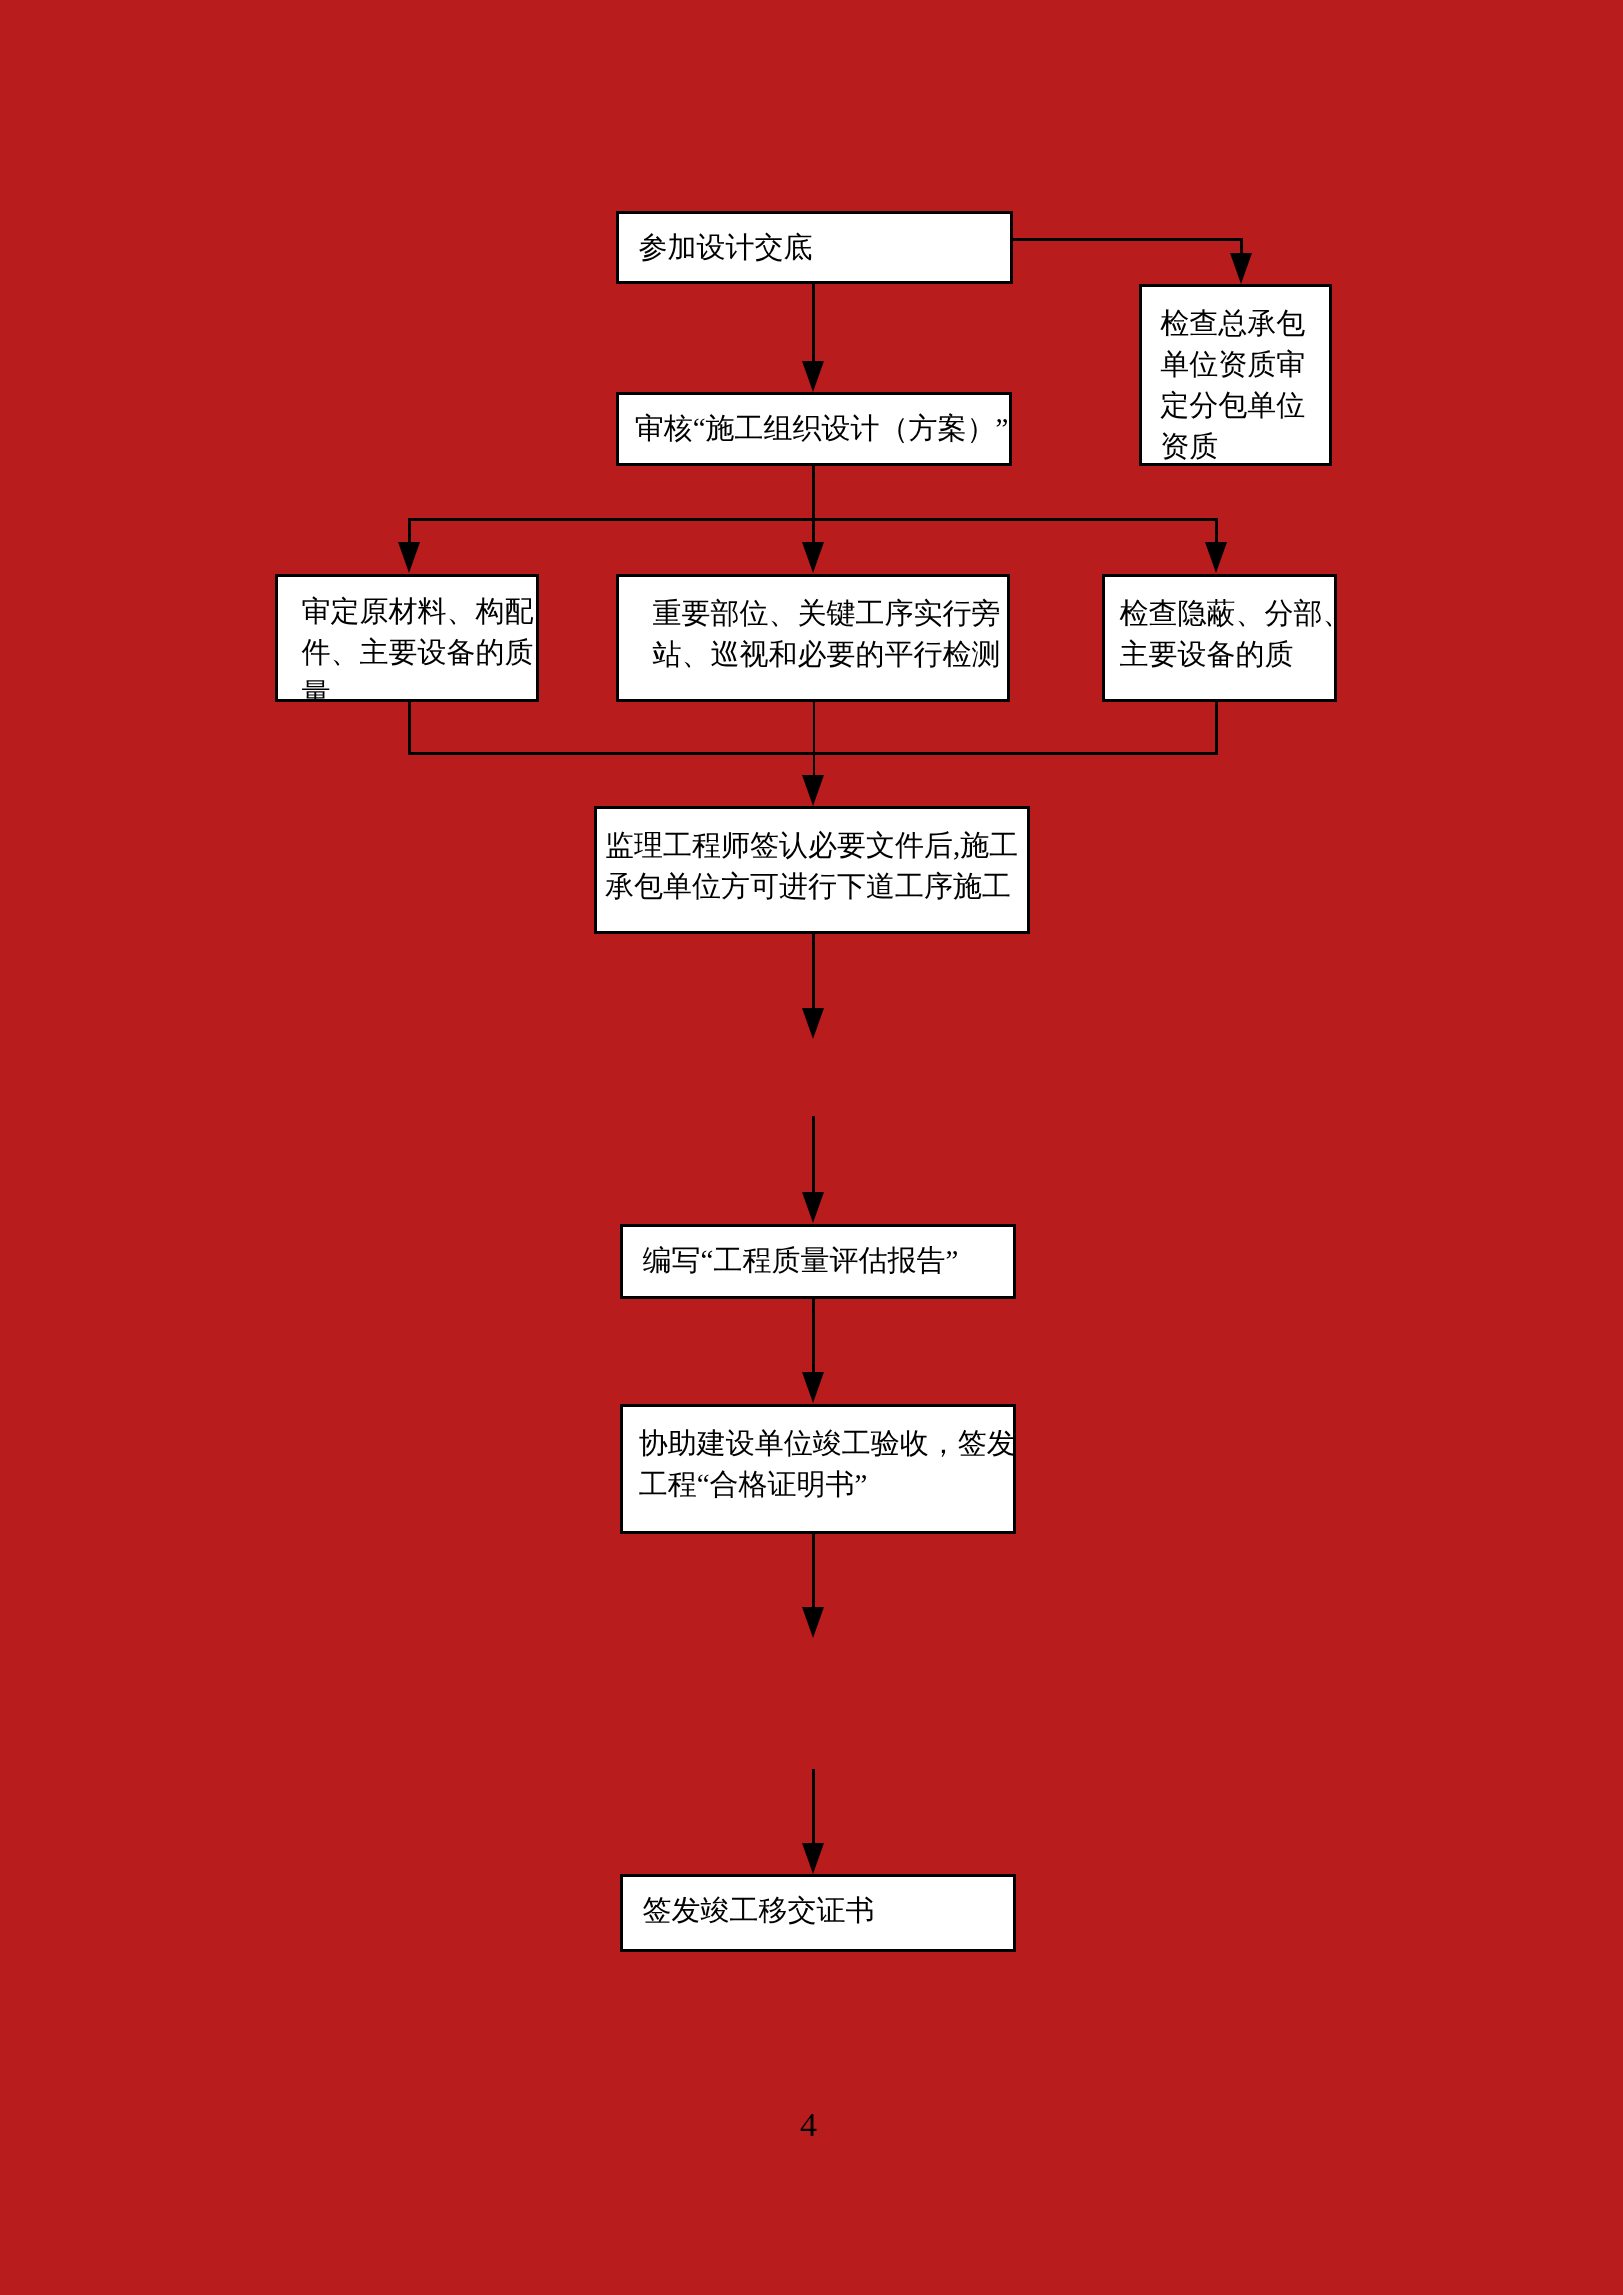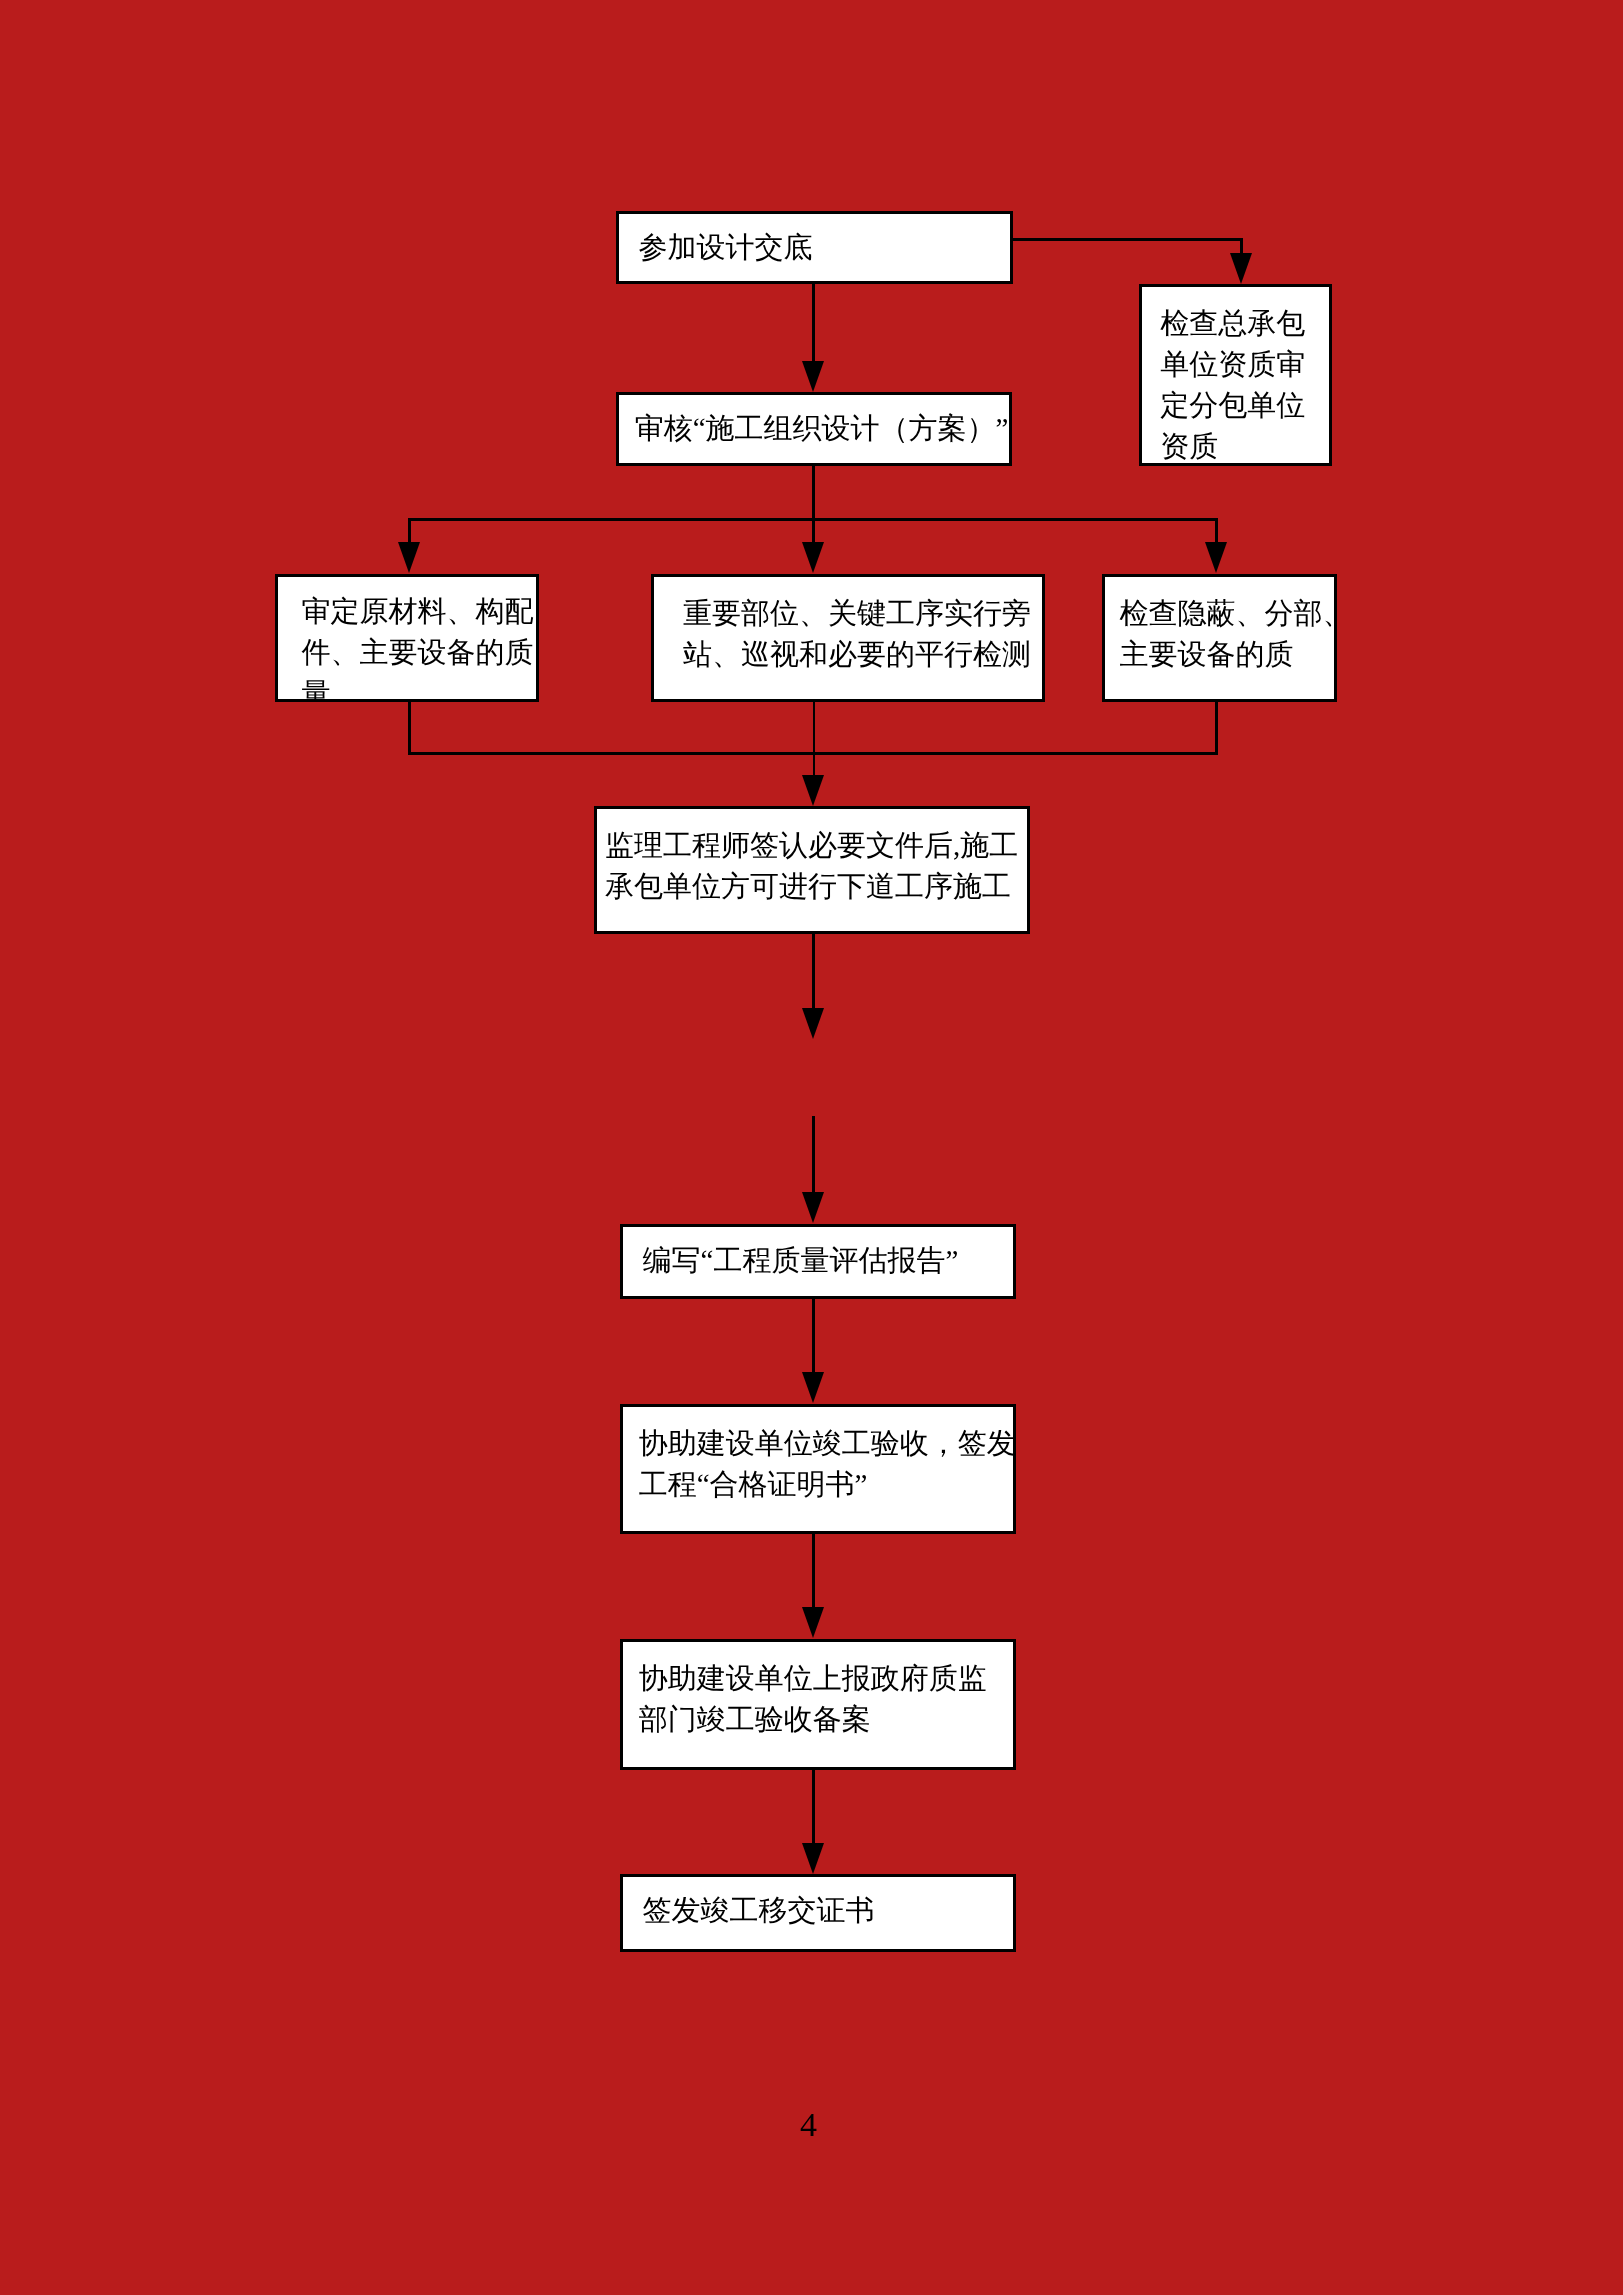--- a/index.html
+++ b/index.html
@@ -57,21 +57,21 @@
   <div class="node pad-single" style="left:616px;top:392px;width:396px;height:74px;padding-left:15.7px;">
     <span class="ln">审核“施工组织设计（方案）”</span>
   </div>
 
   <div class="node" style="left:275px;top:574px;width:264px;height:128px;padding:14.4px 5.2px 0 23.6px;overflow:hidden;">
     <span class="ln">审定原材料、构配</span>
     <span class="ln">件、主要设备的质</span>
     <span class="ln">量</span>
   </div>
 
-  <div class="node pad-multi" style="left:651px;top:574px;width:394px;height:128px;padding-left:29px;">
+  <div class="node pad-multi" style="left:616px;top:574px;width:394px;height:128px;padding-left:29px;text-align:right;">
     <span class="ln">重要部位、关键工序实行旁</span>
     <span class="ln">站、巡视和必要的平行检测</span>
   </div>
 
   <div class="node pad-multi" style="left:1102px;top:574px;width:235px;height:128px;padding-left:14.4px;">
     <span class="ln">检查隐蔽、分部、</span>
     <span class="ln">主要设备的质</span>
   </div>
 
   <div class="node pad-multi" style="left:594px;top:806px;width:436px;height:128px;padding-left:8px;">
@@ -82,24 +82,20 @@
 
   <div class="node pad-single" style="left:620px;top:1224px;width:396px;height:75px;">
     <span class="ln">编写“工程质量评估报告”</span>
   </div>
 
   <div class="node pad-multi" style="left:620px;top:1404px;width:396px;height:130px;padding-left:15.7px;">
     <span class="ln">协助建设单位竣工验收，签发</span>
     <span class="ln">工程“合格证明书”</span>
   </div>
 
-  <div class="node pad-multi" style="left:620px;top:1639px;width:396px;height:131px;padding-left:15.7px;">
-    <span class="ln">协助建设单位上报政府质监</span>
-    <span class="ln">部门竣工验收备案</span>
-  </div>
 
   <div class="node pad-single" style="left:620px;top:1874px;width:396px;height:78px;">
     <span class="ln">签发竣工移交证书</span>
   </div>
 
   <div class="line" style="left:812px;top:284px;width:2.6px;height:80px;"></div>
   <div class="arrowhead" style="left:802px;top:361px;"></div>
 
   <div class="line" style="left:1013px;top:238px;width:228px;height:2.6px;"></div>
   <div class="line" style="left:1240px;top:238px;width:2.6px;height:19.6px;"></div>

